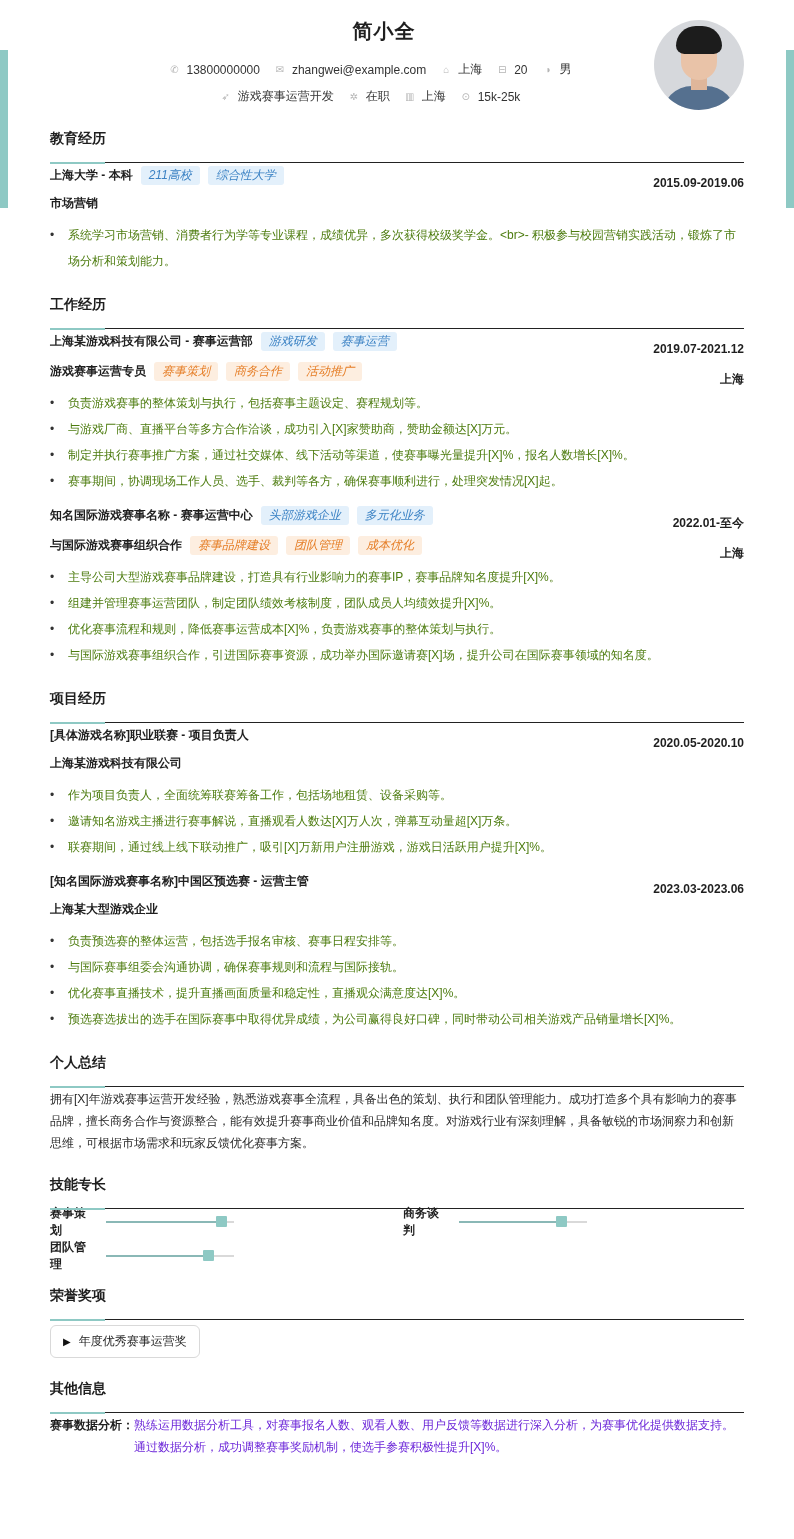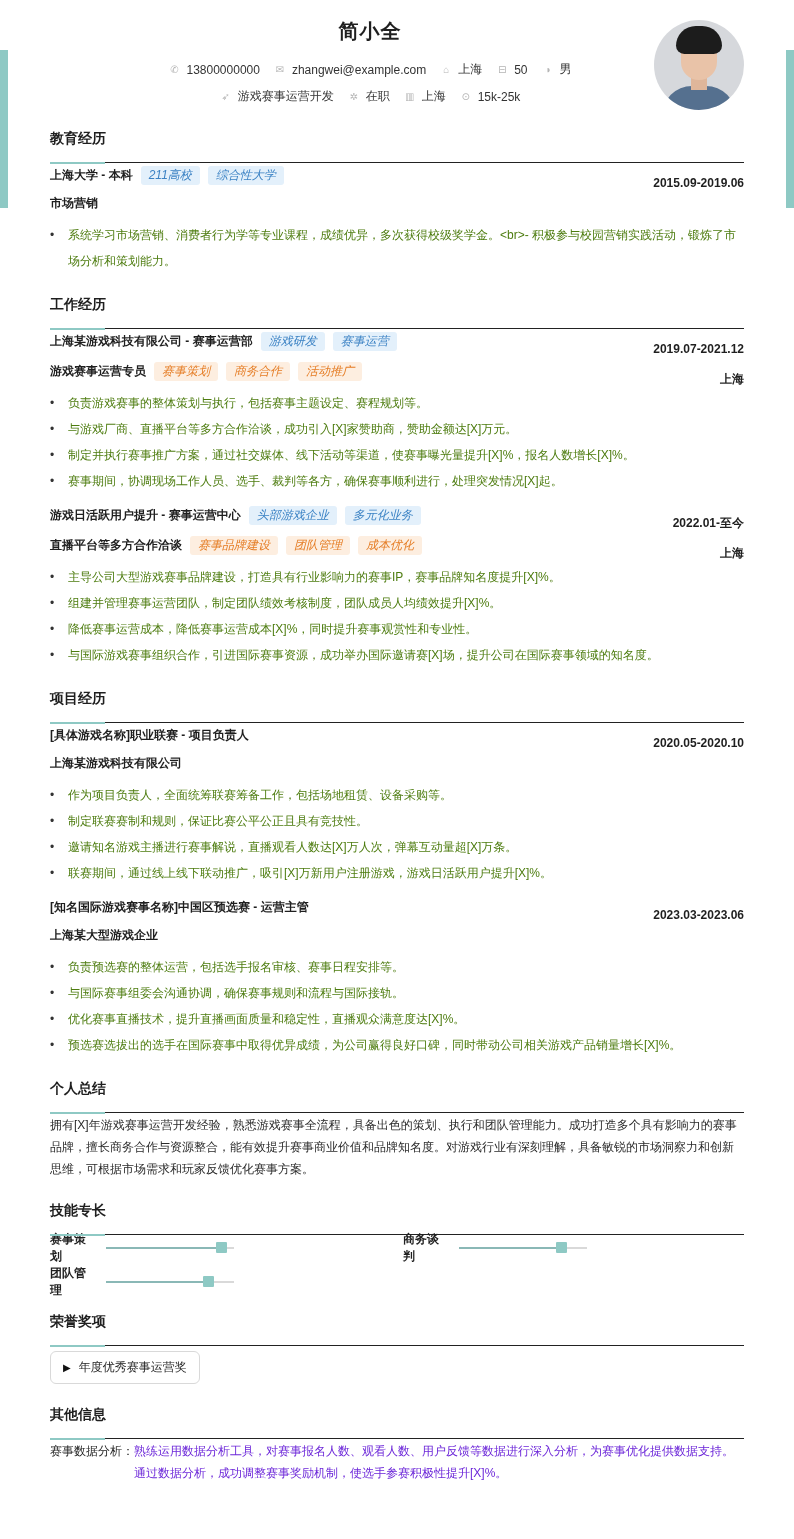--- a/index.html
+++ b/index.html
@@ -17,21 +17,21 @@
   }
   .side-bar-right {
     position: absolute; right: 0; top: 50px; width: 8px; height: 158px;
     background: #8ec9c4;
   }
   .page { position: relative; padding: 0 50px 0 50px; }
 
   
   .header { position: relative; height: 130px; }
   .name {
-    position: absolute; top: 18px; left: 0; width: 640px;
+    position: absolute; top: 18px; left: 14px; width: 640px;
     text-align: center; font-size: 20px; font-weight: bold; letter-spacing: 1px;
   }
   .info-row {
     position: absolute; left: 0; width: 640px;
     display: flex; justify-content: center; align-items: center; gap: 14px;
     font-size: 12px; color: #333;
   }
   .info-row.r1 { top: 61px; }
   .info-row.r2 { top: 88px; }
   .info-item { display: flex; align-items: center; gap: 6px; }
@@ -104,21 +104,21 @@
     margin-left: -5px;
   }
 
   .award {
     display: inline-flex; align-items: center; gap: 8px; border: 1px solid #d9d9d9;
     border-radius: 6px; padding: 7px 12px; font-size: 12px; margin-top: 4px;
   }
   .award .tri { font-size: 10px; color: #111; }
 
   .other { display: flex; font-size: 12px; line-height: 22px; }
-  .other-label { font-weight: normal; white-space: nowrap; }
+  .other-label { font-weight: bold; white-space: nowrap; }
   .other-text { color: #6d28d9; }
 </style>
 </head>
 <body>
 
 <div class="side-bar-left"></div>
 <div class="side-bar-right"></div>
 
 <div class="page">
 
@@ -133,21 +133,21 @@
       <span class="info-item">
         <span class="ico">✉</span>
         <span>zhangwei@example.com</span>
       </span>
       <span class="info-item">
         <span class="ico">⌂</span>
         <span>上海</span>
       </span>
       <span class="info-item">
         <span class="ico">⊟</span>
-        <span>50</span>
+        <span>20</span>
       </span>
       <span class="info-item">
         <span class="ico">◑</span>
         <span>男</span>
       </span>
     </div>
 
     <div class="info-row r2">
       <span class="info-item">
         <span class="ico">➶</span>
@@ -216,58 +216,57 @@
         <li>负责游戏赛事的整体策划与执行，包括赛事主题设定、赛程规划等。</li>
         <li>与游戏厂商、直播平台等多方合作洽谈，成功引入[X]家赞助商，赞助金额达[X]万元。</li>
         <li>制定并执行赛事推广方案，通过社交媒体、线下活动等渠道，使赛事曝光量提升[X]%，报名人数增长[X]%。</li>
         <li>赛事期间，协调现场工作人员、选手、裁判等各方，确保赛事顺利进行，处理突发情况[X]起。</li>
       </ul>
     </div>
 
     <div>
       <div class="row">
         <div class="row-left">
-          <span>游戏日活跃用户提升 - 赛事运营中心</span>
+          <span>知名国际游戏赛事名称 - 赛事运营中心</span>
           <span class="tag blue">头部游戏企业</span>
           <span class="tag blue">多元化业务</span>
         </div>
         <div class="row-right">2022.01-至今</div>
       </div>
       <div class="row">
         <div class="row-left">
-          <span>直播平台等多方合作洽谈</span>
+          <span>与国际游戏赛事组织合作</span>
           <span class="tag orange">赛事品牌建设</span>
           <span class="tag orange">团队管理</span>
           <span class="tag orange">成本优化</span>
         </div>
         <div class="row-right">上海</div>
       </div>
       <ul class="bullets">
         <li>主导公司大型游戏赛事品牌建设，打造具有行业影响力的赛事IP，赛事品牌知名度提升[X]%。</li>
         <li>组建并管理赛事运营团队，制定团队绩效考核制度，团队成员人均绩效提升[X]%。</li>
-        <li>降低赛事运营成本，降低赛事运营成本[X]%，同时提升赛事观赏性和专业性。</li>
+        <li>优化赛事流程和规则，降低赛事运营成本[X]%，负责游戏赛事的整体策划与执行。</li>
         <li>与国际游戏赛事组织合作，引进国际赛事资源，成功举办国际邀请赛[X]场，提升公司在国际赛事领域的知名度。</li>
       </ul>
     </div>
   </div>
 
   <div class="section">
     <div class="section-title">项目经历</div>
 
     <div>
       <div class="row">
         <div class="row-left">
             <span>[具体游戏名称]职业联赛 - 项目负责人</span>
           </div>
         <div class="row-right">2020.05-2020.10</div>
       </div>
       <div class="sub">上海某游戏科技有限公司</div>
       <ul class="bullets">
         <li>作为项目负责人，全面统筹联赛筹备工作，包括场地租赁、设备采购等。</li>
-        <li>制定联赛赛制和规则，保证比赛公平公正且具有竞技性。</li>
         <li>邀请知名游戏主播进行赛事解说，直播观看人数达[X]万人次，弹幕互动量超[X]万条。</li>
         <li>联赛期间，通过线上线下联动推广，吸引[X]万新用户注册游戏，游戏日活跃用户提升[X]%。</li>
       </ul>
     </div>
 
     <div>
       <div class="row">
         <div class="row-left">
             <span>[知名国际游戏赛事名称]中国区预选赛 - 运营主管</span>
           </div>

